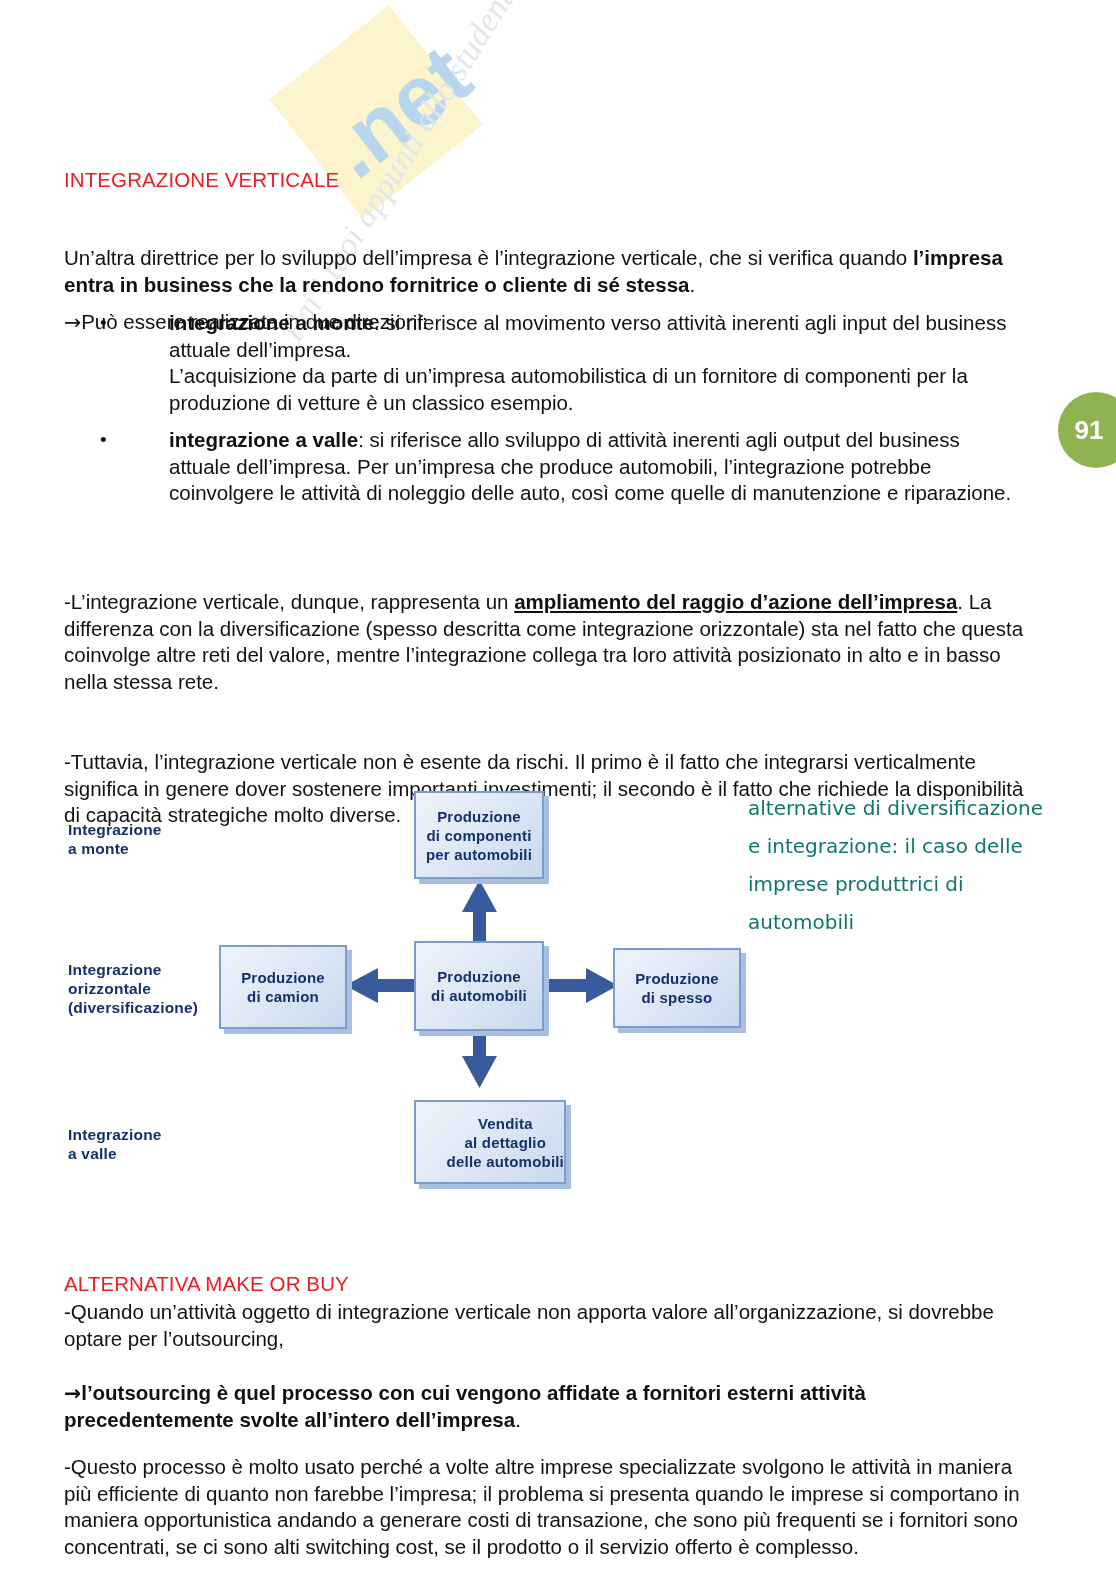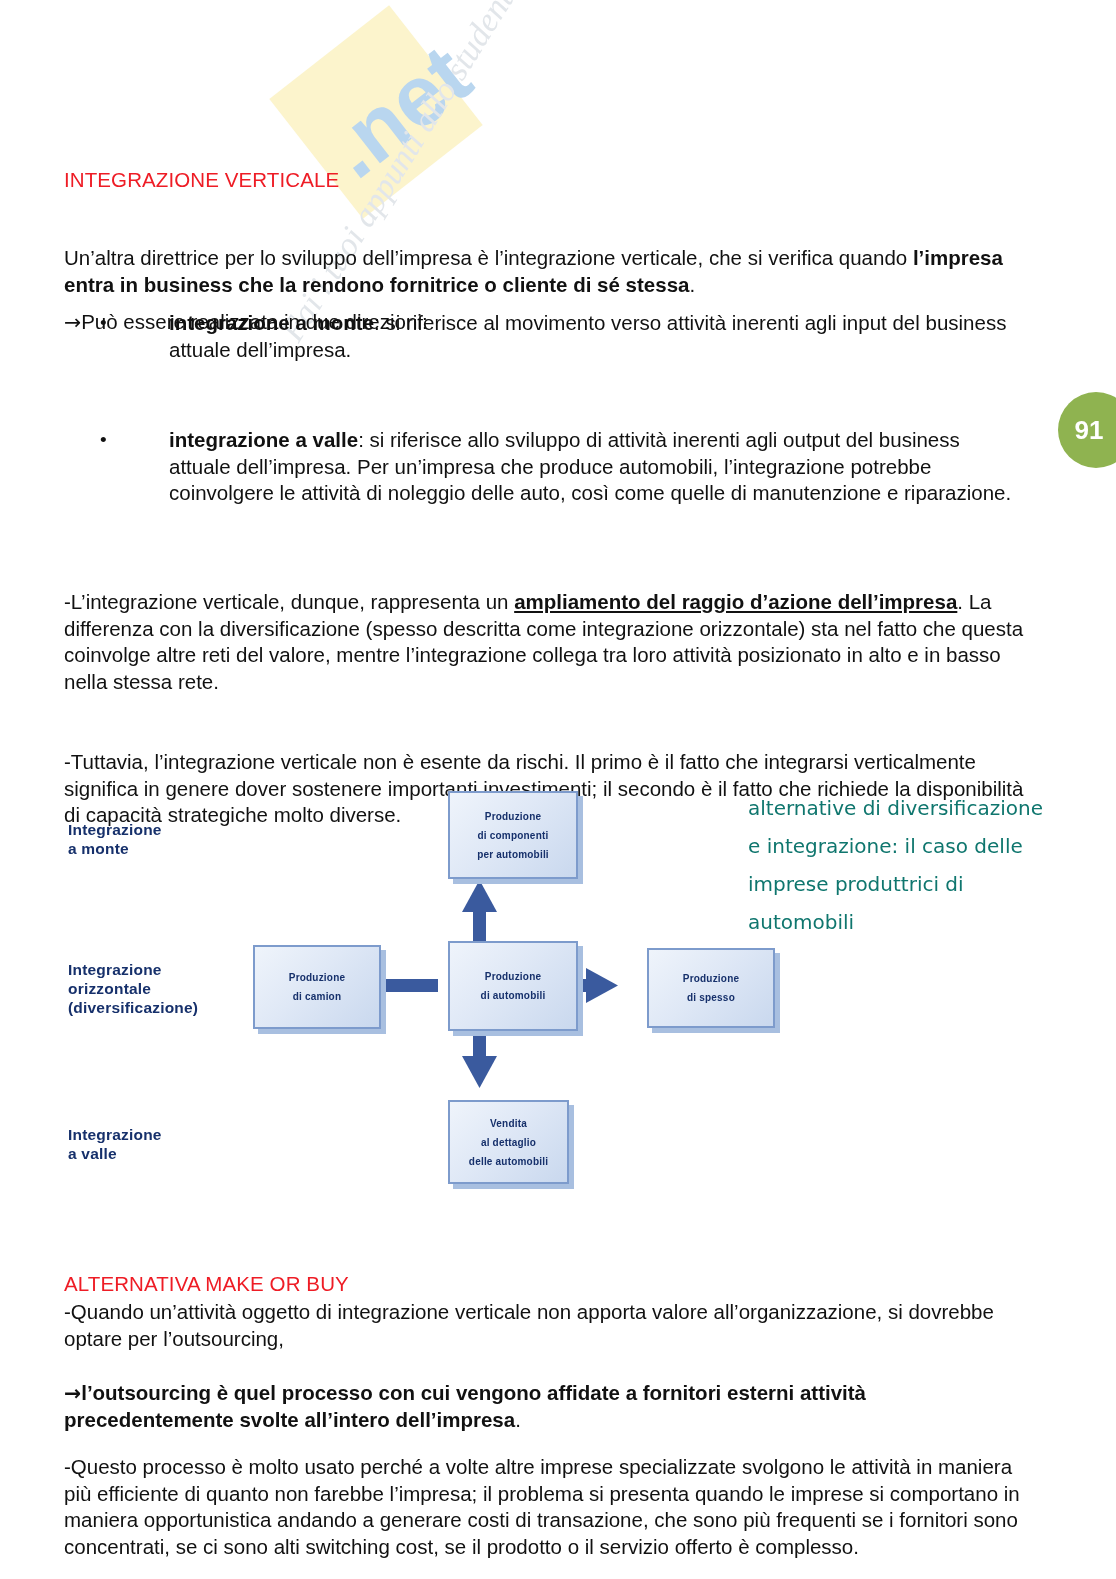--- a/index.html
+++ b/index.html
@@ -151,25 +151,24 @@
     box-sizing: border-box;
     border: 2px solid #7d9bcc;
     background: linear-gradient(135deg, #eff4fb 0%, #dfe8f6 45%, #c9d8ee 100%);
     box-shadow: 5px 5px 0 0 #a8bfe0;
     display: flex;
     align-items: center;
     justify-content: center;
     text-align: center;
     color: #16306b;
     font-weight: bold;
-    font-size: 10px;
+    font-size: 15px;
     line-height: 19px;
     font-family: "Liberation Sans", sans-serif;
     letter-spacing: .2px;
-    margin-left: 34px;
   }
   .dlabel {
     position: absolute;
     color: #16306b;
     font-weight: bold;
     font-size: 15.5px;
     line-height: 19px;
     font-family: "Liberation Sans", sans-serif;
     letter-spacing: .2px;
   }
@@ -202,20 +201,21 @@
     </div>
 
     <div class="para" style="left:64px; top:268px; width:952px;">
       <span class="arrow-glyph">→</span><span>Può essere realizzata in due direzioni:</span>
     </div>
 
     <div class="bullet-row" style="left:100px; top:310px; width:920px;">
       <div class="bullet-dot">•</div>
       <div class="bullet-text" style="width:890px;">
         <b>integrazione a monte</b><span>: si riferisce al movimento verso attività inerenti agli input del business attuale dell’impresa.</span><br>
+        <span>L’acquisizione da parte di un’impresa automobilistica di un fornitore di componenti per la produzione di vetture è un classico esempio.</span>
       </div>
     </div>
 
     <div class="bullet-row" style="left:100px; top:427px; width:920px;">
       <div class="bullet-dot">•</div>
       <div class="bullet-text" style="width:890px;">
         <b>integrazione a valle</b><span>: si riferisce allo sviluppo di attività inerenti agli output del business attuale dell’impresa. Per un’impresa che produce automobili, l’integrazione potrebbe coinvolgere le attività di noleggio delle auto, così come quelle di manutenzione e riparazione.</span>
       </div>
     </div>
 
@@ -298,21 +298,21 @@
         </div>
       </div>
 
       <div class="dbox" style="left:613px; top:168px; width:128px; height:80px;">
         <div>
           <div>Produzione</div>
           <div>di spesso</div>
         </div>
       </div>
 
-      <div class="dbox" style="left:414px; top:320px; width:121px; height:84px;">
+      <div class="dbox" style="left:414px; top:320px; width:152px; height:84px;justify-content:flex-end;">
         <div>
           <div>Vendita</div>
           <div>al dettaglio</div>
           <div>delle automobili</div>
         </div>
       </div>
 
       <div class="dcaption" style="left:748px; top:9px; width:300px;">alternative di diversificazione e integrazione: il caso delle imprese produttrici di automobili</div>
 
     </div>

